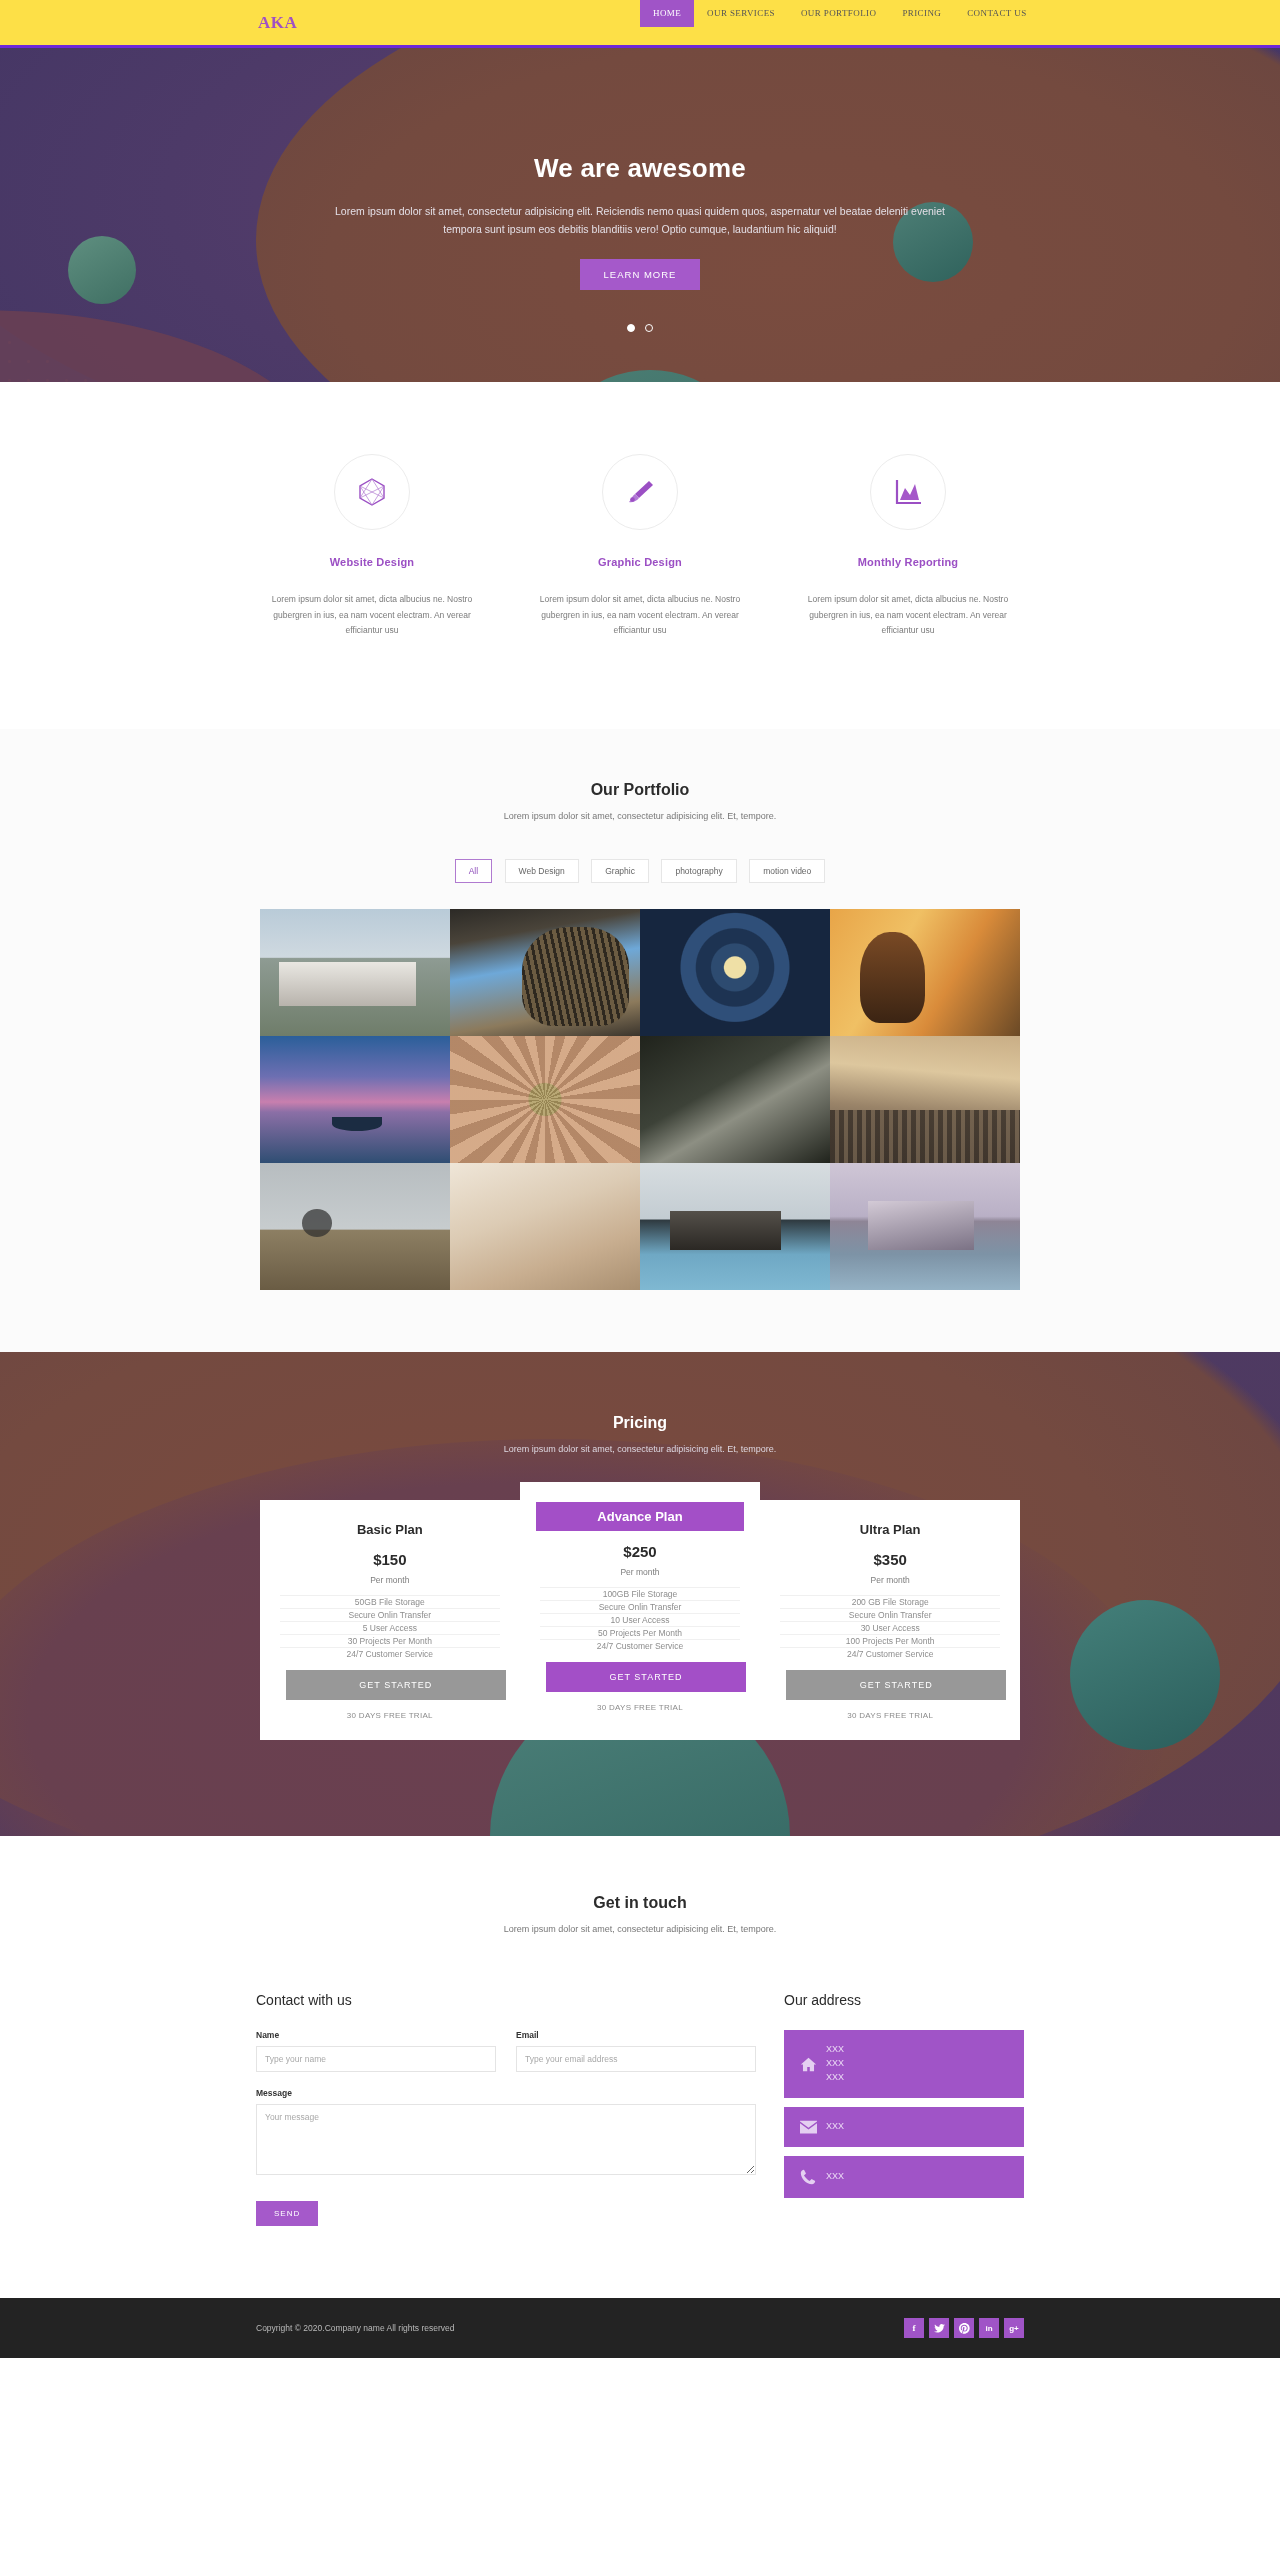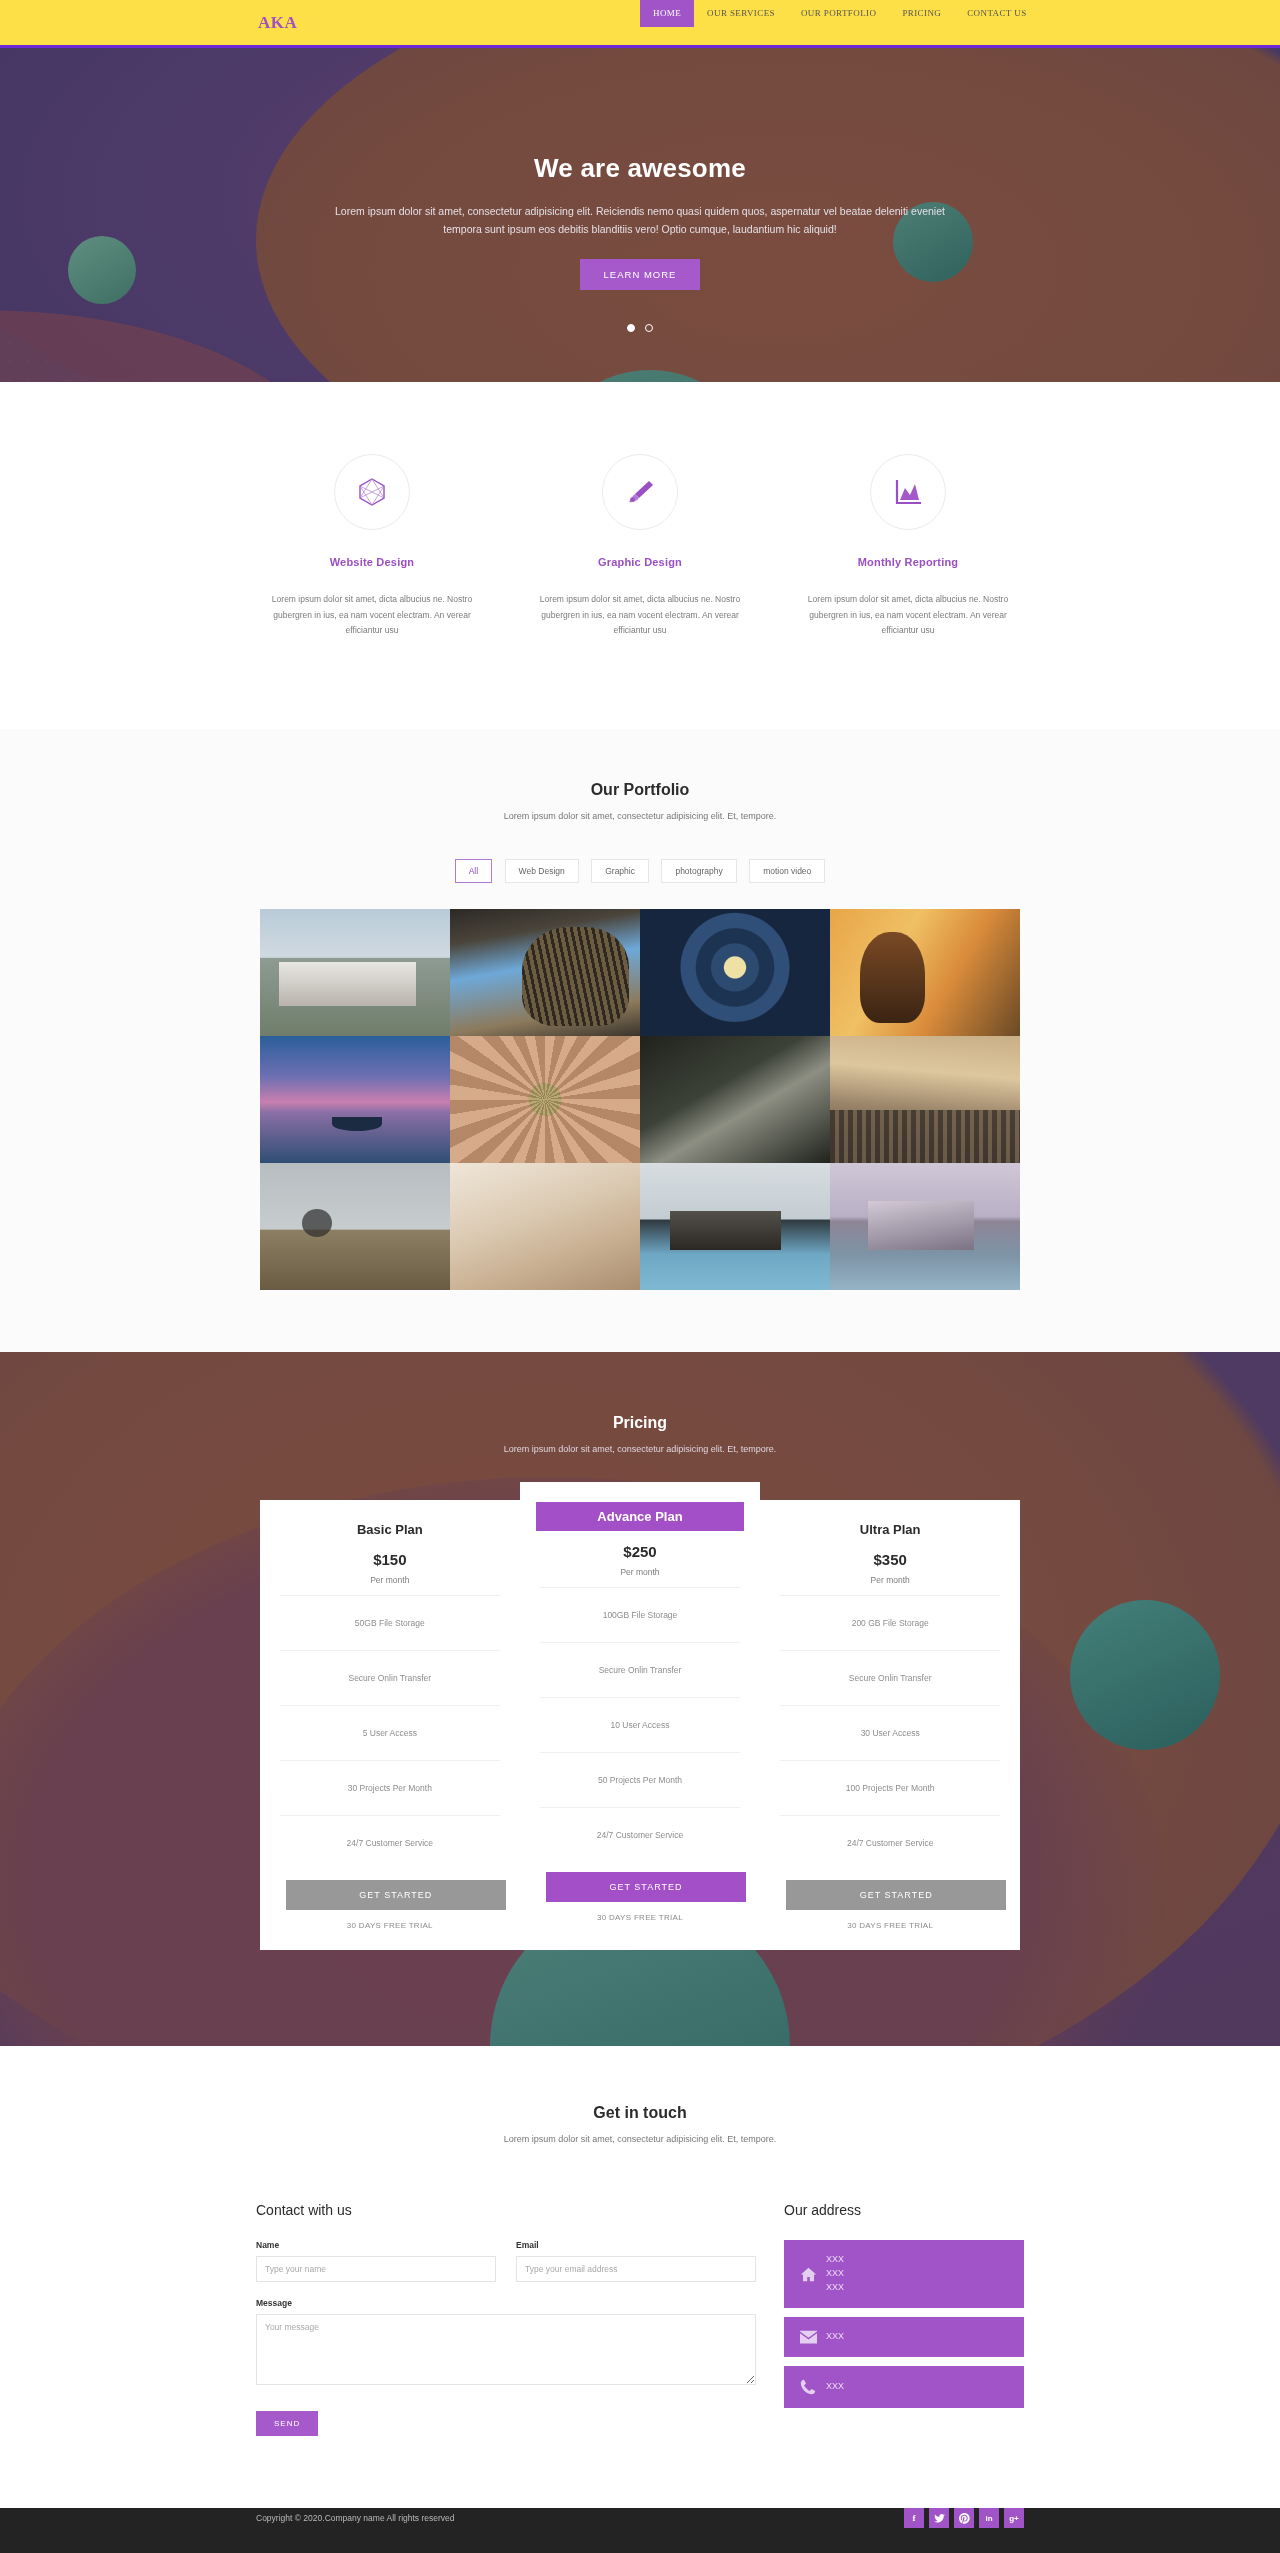--- a/index.html
+++ b/index.html
@@ -342,21 +342,21 @@
     margin-bottom:7px;
   }
   .plan-period {
     font-size:8.5px;
     color:#7d7d7d;
     padding-bottom:10px;
   }
   .plan-feat {
     font-size:8.5px;
     color:#8d8d8d;
-    padding:22px 0;
+    padding:1px 0;
     border-top:1px solid #f0f0f0;
   }
   .plan-btn {
     display:block;
     width:100%;
     border:none;
     cursor:pointer;
     font-size:9px;
     letter-spacing:1px;
     color:#ffffff;
@@ -433,23 +433,23 @@
     flex:0 0 26px;
     color:#e6d2f0;
     display:flex;
     align-items:center;
   }
   .addr-text { font-size:9px; color:#ecdcf5; line-height:1.55; }
 
   
   .footer {
     background:#232323;
-    height:53px;
-    display:flex;
-    align-items:flex-start;
+    height:60px;
+    display:flex;
+    align-items:center;
   }
   .footer-inner {
     width:768px;
     margin:0 auto;
     display:flex;
     align-items:center;
     justify-content:space-between;
   }
   .copyright { font-size:8.5px; color:#b9b9b9; }
   .socials { display:flex; }

